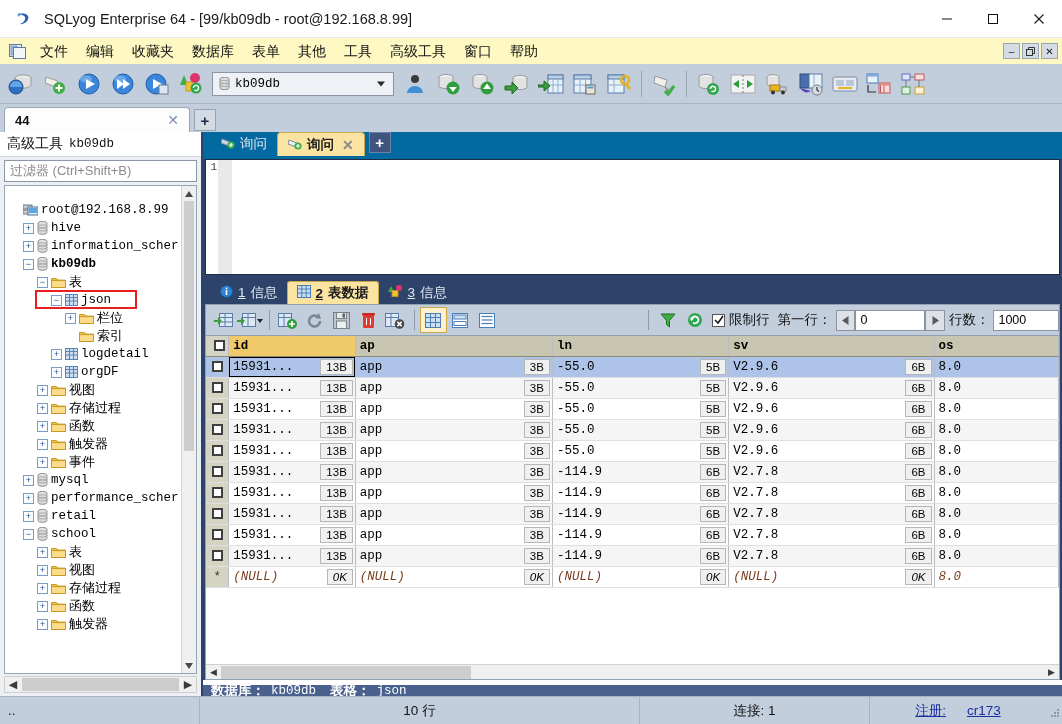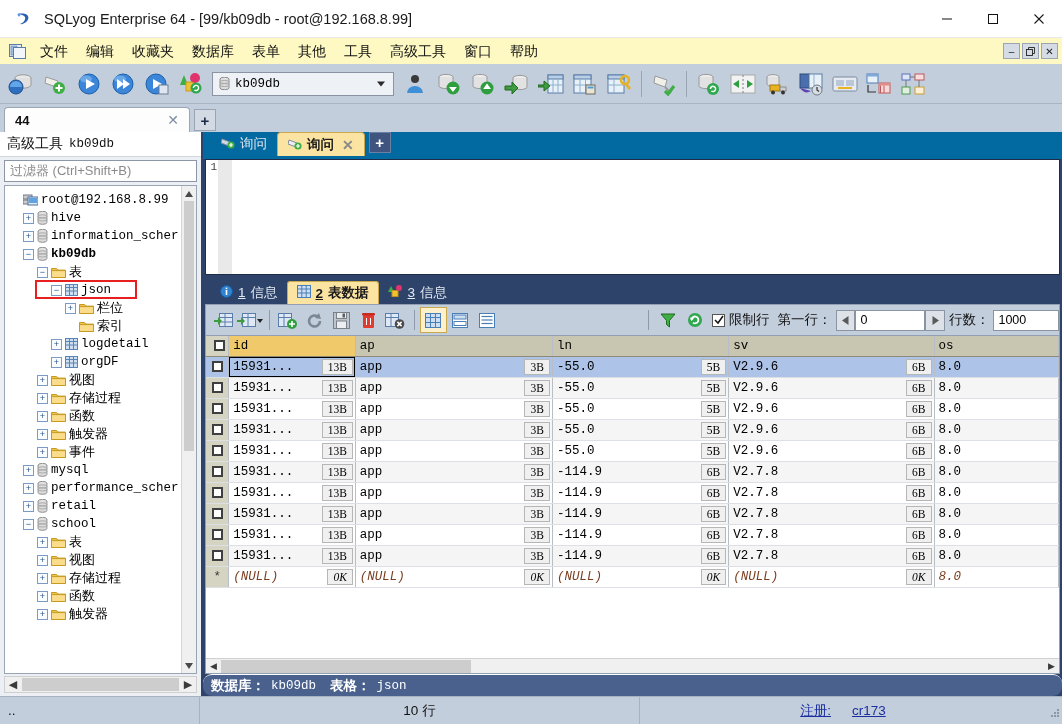--- a/index.html
+++ b/index.html
@@ -200,21 +200,21 @@
     flex: 1;
     background: #fff;
     margin: 0 4px;
     border: 1px solid #9aa5b4;
     position: relative;
     overflow: hidden;
     display: flex;
   }
   .tree {
     flex: 1;
-    padding: 5px 0 0 2px;
+    padding: 15px 0 0 2px;
     overflow: hidden;
     position: relative;
   }
   .tnode {
     height: 18px;
     display: flex; align-items: center;
     white-space: nowrap;
     position: relative;
   }
   .tnode .exp {
@@ -453,21 +453,21 @@
     font-size: 12.5px;
     height: 20px;
     border-right: 1px solid #b9bec6;
     border-bottom: 1px solid #dcdfe4;
     overflow: hidden;
     white-space: nowrap;
   }
   table.grid th {
     background: #c8c6b0;
     text-align: left;
-    font-weight: normal;
+    font-weight: bold;
     border-bottom: 1px solid #8d8b78;
     color: #000;
     padding-left: 4px;
     margin-left: 24px;
   }
   table.grid th.id-col { background: #f0c96a; }
   table.grid th.cbcol, table.grid td.cbcol {
     background: #d5d3c2;
     width: 22px;
     text-align: center;
@@ -489,21 +489,21 @@
   .cell .val { flex: 1; overflow: hidden; }
   .sizebadge {
     background: #f0f0f0;
     border: 1px solid #b6b6b6;
     font-size: 11.5px;
     padding: 0 5px;
     margin-right: 2px;
     line-height: 15px;
     height: 16px;
     color: #000;
-    font-family: Liberation Serif, serif;
+    font-family: Liberation Sans, sans-serif;
   }
   tr.r-sel td { background: #adc4e8 !important; }
   tr.r-alt td { background: #f5f5f5; }
   tr.r-white td { background: #ffffff; }
   td.focus-cell .cell {
     outline: 2px solid #000;
     outline-offset: -1px;
   }
   tr.nullrow td {
     background: #ffffff;
@@ -529,28 +529,27 @@
   }
   .ghs-track { flex: 1; position: relative; height: 13px; }
   .ghs-thumb {
     position: absolute; left: 0; top: 0;
     width: 250px; height: 13px;
     background: #cdcdcd;
   }
 
   
   .dbinfo {
-    height: 22px;
+    height: 16px;
     background: #4a618d;
     display: flex; align-items: center;
     padding-left: 8px;
     color: #ffffff;
     flex: none;
-    border-top: 1px solid #ffffff;
-    border-radius: 9px;
+    border-top: 5px solid #ffffff;
   }
   .dbinfo .lbl { font-weight: bold; font-size: 13.5px; }
   .dbinfo .val {
     font-family: "Liberation Mono", monospace;
     font-size: 12.5px;
     margin: 0 14px 0 6px;
   }
 
   
   .statusbar {
@@ -1734,20 +1733,21 @@
         <span class="val">kb09db</span>
         <span class="lbl">表格：</span>
         <span class="val">json</span>
       </div>
     </div>
   </div>
 
   <div class="statusbar">
     <div class="sb-cell" style="width:200px; justify-content:flex-start; padding-left:8px;">..</div>
     <div class="sb-cell" style="width:440px">10 行</div>
+    <div class="sb-cell" style="width:230px">连接: 1</div>
     <div class="sb-cell" style="flex:1; border-right:none; gap:21px;">
       <span class="sb-link">注册:</span>
       <span class="sb-link">cr173</span>
     </div>
     <div class="sb-grip">
       <i style="left:8px;top:8px"></i>
         <i style="left:11px;top:8px"></i>
         <i style="left:11px;top:5px"></i>
       <i style="left:5px;top:11px"></i>
         <i style="left:8px;top:11px"></i>

